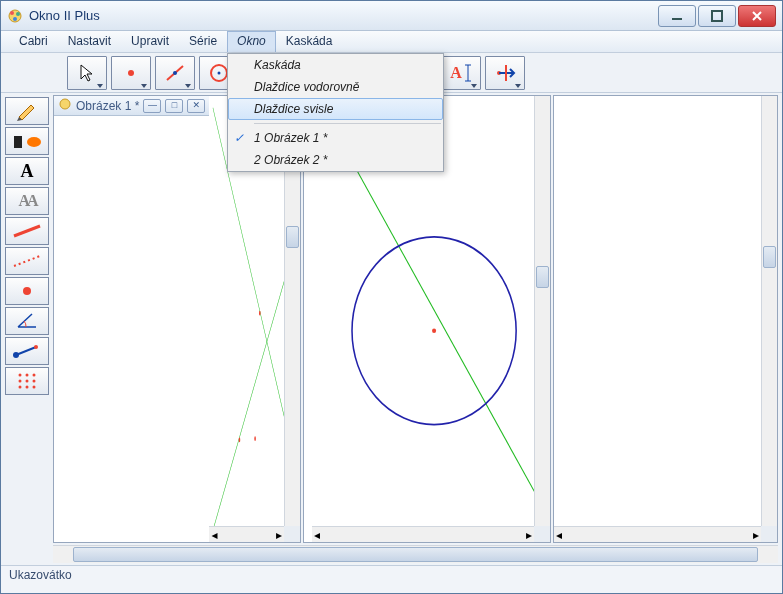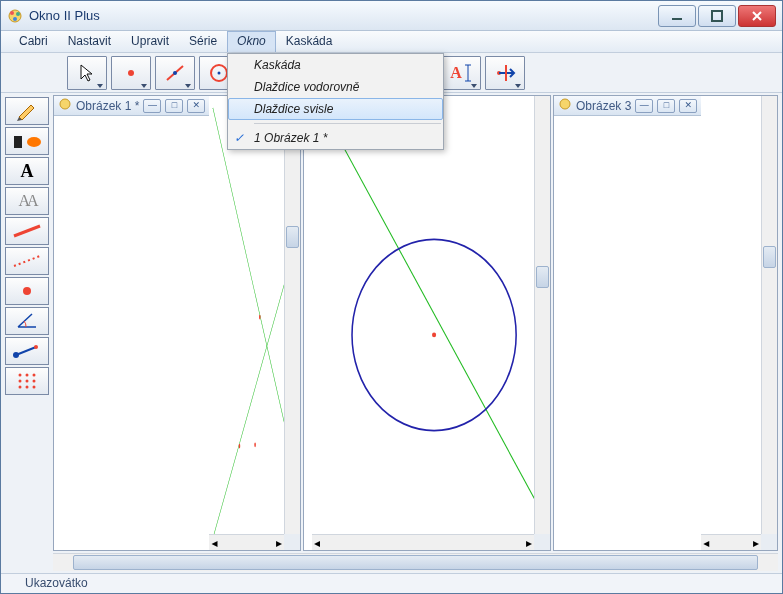--- a/index.html
+++ b/index.html
@@ -30,21 +30,21 @@
   .docwin { background:#fff; border:1px solid #96a6bd; display:flex; flex-direction:row; }
   .dochead { height:20px; background:linear-gradient(#f4f8fd,#d9e4f1); border-bottom:1px solid #b3c3d6; display:flex; align-items:center; padding:0 4px; gap:4px;}
   .dochead .dt { flex:1; color:#415b85; }
   .dochead .mm { width:18px; height:14px; border:1px solid #8aa0c0; background:linear-gradient(#f3f7fc,#dbe6f3); border-radius:2px; display:flex;align-items:center;justify-content:center; font-size:9px; color:#3a5c8e; line-height:1;}
   .canvas { flex:1; background:#fff; position:relative; overflow:hidden;}
   .vscroll { position:absolute; right:0; top:0; bottom:16px; width:16px; background:#f0f0f0; border-left:1px solid #d0d6de;}
   .hscroll { position:absolute; left:0; right:16px; bottom:0; height:16px; background:#f0f0f0; border-top:1px solid #d0d6de; display:flex; align-items:center; justify-content:space-between; padding:0 2px;}
   .thumb { position:absolute; background:linear-gradient(#e4ebf3,#c6d4e6); border:1px solid #9db2cd; border-radius:2px;}
   .corners { position:absolute; right:0; bottom:0; width:16px;height:16px;background:#e8edf3;}
   .bottomscroll { height:18px; background:#f0f0f0; border-top:1px solid #d0d6de; position:relative; margin-top:2px;}
-  .statusbar { height:20px; background:#f1f4f9; border-top:1px solid #c2cedd; padding:2px 24px; color:#374c6e;}
+  .statusbar { height:28px; background:#f1f4f9; border-top:1px solid #c2cedd; padding:2px 8px; color:#374c6e;}
   svg { overflow:visible; }
 </style>
 </head>
 <body>
 
 <div class="window">
 
   <div class="titlebar">
     <span class="icon">
       <svg width="16" height="16">
@@ -83,20 +83,21 @@
       <span>Okno</span>
       <div class="dropdown">
         <div class="dd-row">Kaskáda</div>
         <div class="dd-row">Dlaždice vodorovně</div>
         <div class="dd-row hl">Dlaždice svisle</div>
         <div class="dd-sep"></div>
         <div class="dd-row">
             <span class="dd-check">✓</span>
             <span>1 Obrázek 1 *</span>
           </div>
+        <div class="dd-row">2 Obrázek 2 *</div>
       </div>
     </div>
     <div class="menuitem">Kaskáda</div>
   </div>
 
   <div class="toolbar">
     <div class="tbtn">
         <svg width="22" height="22">
           <path d="M5 3 L5 17 L9 13 L12 19 L14 18 L11 12 L16 12 Z" fill="#fff" stroke="#111"></path>
         </svg>
@@ -162,21 +163,21 @@
       <div class="stool">
           <svg width="30" height="18">
             <rect x="2" y="4" width="8" height="12" fill="#222"></rect>
             <ellipse cx="22" cy="10" rx="7" ry="5" fill="#f70"></ellipse>
           </svg>
         </div>
       <div class="stool">
           <span style="font-family:serif;font-size:18px;font-weight:bold">A</span>
         </div>
       <div class="stool">
-          <span style="font-family:serif;font-size:16px;color:#888;font-weight:normal;letter-spacing:-3px">AA</span>
+          <span style="font-family:serif;font-size:16px;color:#888;font-weight:bold;letter-spacing:-3px">AA</span>
         </div>
       <div class="stool">
           <svg width="30" height="16">
             <line x1="2" y1="13" x2="28" y2="3" stroke="#e43" stroke-width="3"></line>
           </svg>
         </div>
       <div class="stool">
           <svg width="30" height="16">
             <line x1="2" y1="13" x2="28" y2="3" stroke="#e43" stroke-width="2" stroke-dasharray="2 3"></line>
           </svg>
@@ -261,29 +262,20 @@
               </div>
             <div class="hscroll">
                 <span>◂</span>
                 <span>▸</span>
               </div>
             <div class="corners"></div>
           </div>
         </div>
 
         <div class="docwin" style="flex:1">
-          <div class="dochead">
-            <span><svg width="14" height="14">
-                  <circle cx="7" cy="7" r="5" fill="#f6d56b" stroke="#c79a2a"></circle>
-                </svg></span>
-            <span class="dt">Obrázek 3</span>
-            <span class="mm">—</span>
-            <span class="mm">□</span>
-            <span class="mm">✕</span>
-          </div>
           <div class="canvas">
             <div class="vscroll">
                 <div class="thumb" style="top:150px;left:1px;right:1px;height:22px"></div>
               </div>
             <div class="hscroll">
                 <span>◂</span>
                 <span>▸</span>
               </div>
             <div class="corners"></div>
           </div>

